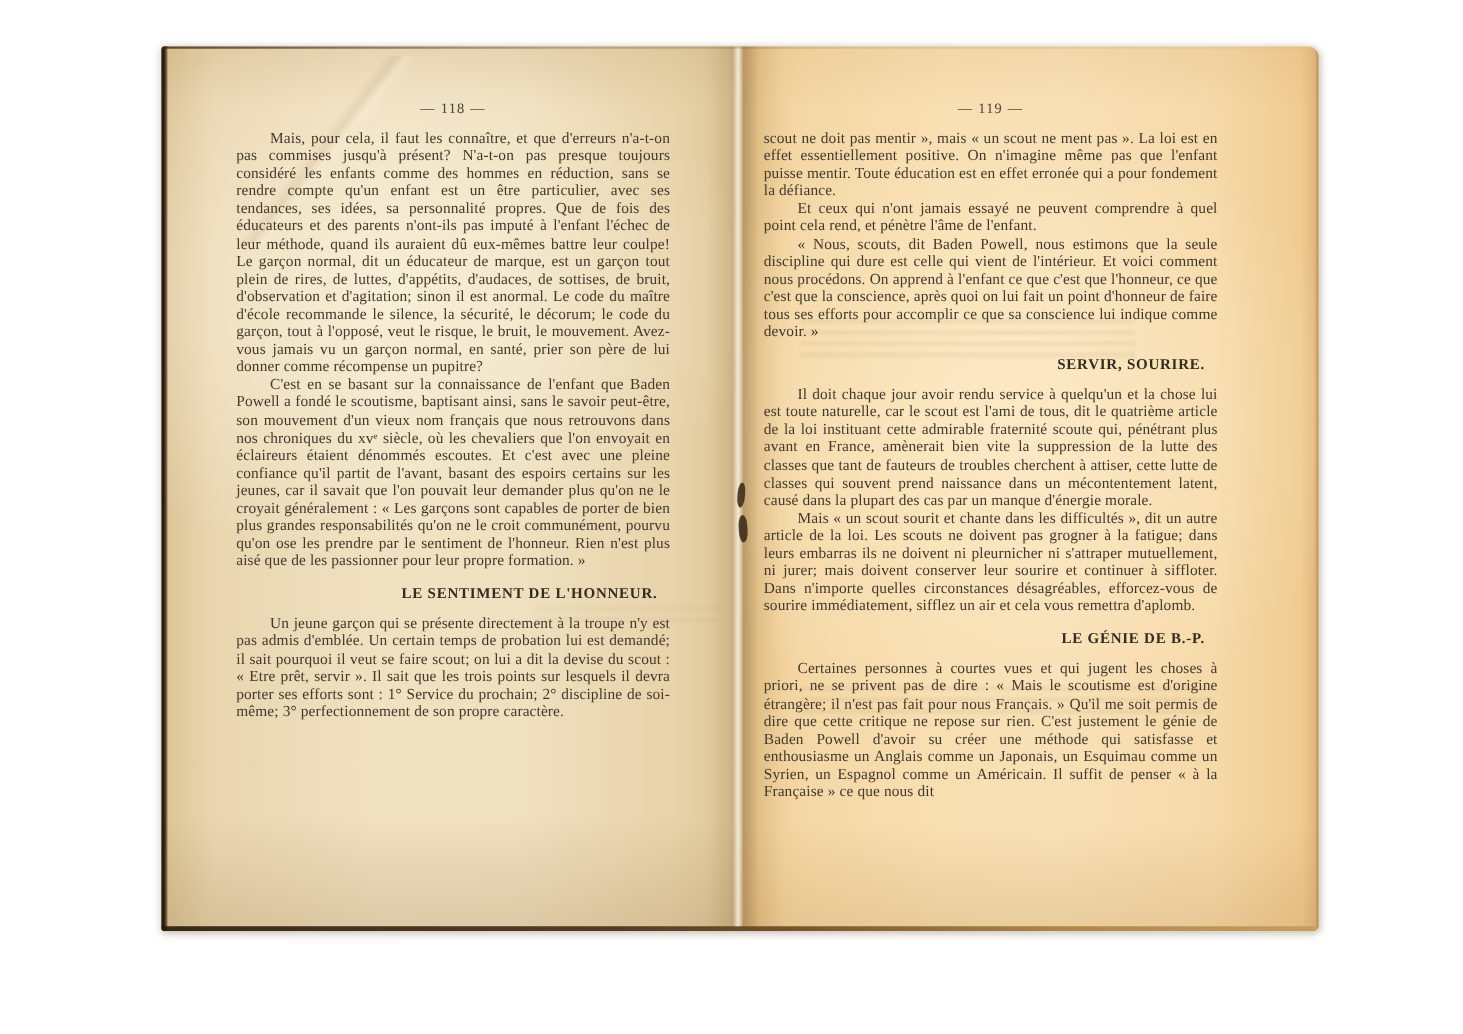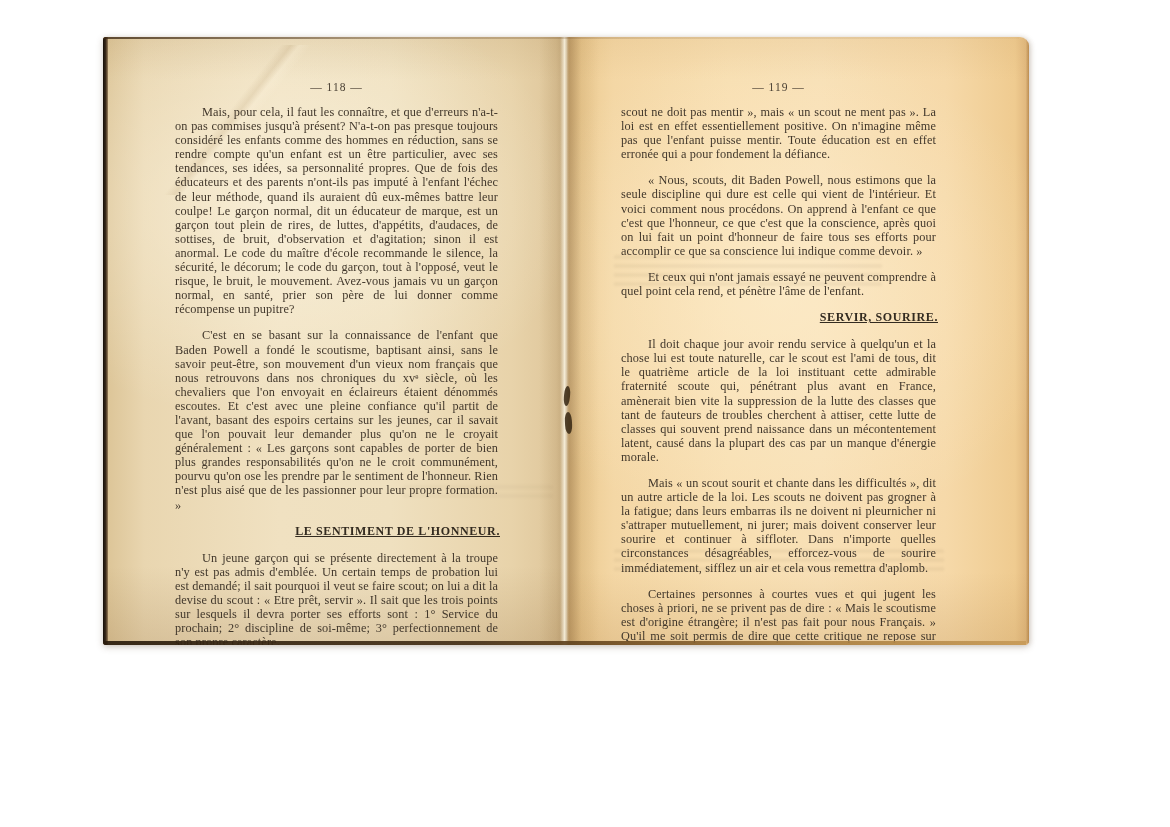--- a/index.html
+++ b/index.html
@@ -7,22 +7,22 @@
     width: 1170px; height: 827px;
     background: #ffffff;
     overflow: hidden;
     position: relative;
     font-family: "Liberation Serif", "DejaVu Serif", serif;
   }
 
   
   .book {
     position: absolute;
-    left: 103px; top: 37px;
-    width: 926px; height: 608px;
+    left: 129px; top: 37px;
+    width: 926px; height: 708px;
     border-radius: 3px 9px 4px 3px;
     overflow: hidden;
     box-shadow: 0 2px 7px rgba(90, 70, 45, 0.28), 2px 0 4px rgba(120, 90, 55, 0.12);
   }
 
   .page { position: absolute; top: 0; bottom: 0; }
 
   .page-left {
     left: 0; width: 464px;
     background:
@@ -91,51 +91,50 @@
     opacity: 0.92;
   }
   .edge-right {
     right: 0; top: 2px; bottom: 2px; width: 3px;
     background: linear-gradient(to left, rgba(165,115,55,0.60), rgba(200,160,100,0.15));
   }
 
   
   .content { position: relative; z-index: 3; color: #41372b; }
   .page-left  .content { padding: 44px 57px 0 60px; }
-  .page-right .content { padding: 44px 81px 0 42px; }
+  .page-right .content { padding: 44px 81px 0 18px; }
 
   .page-number {
     text-align: center;
     font-size: 11.5px;
     letter-spacing: 1px;
     color: #4a4034;
     margin-bottom: 10px;
   }
 
   .content p {
-    margin: 12px;
+    margin: 0;
     font-size: 12.3px;
     line-height: 14.1px;
     text-align: justify;
     text-indent: 27px;
     letter-spacing: 0.1px;
     hyphens: auto;
   }
   .content p.no-indent { text-indent: 0; }
   .content p.section-gap { margin-top: 16px; }
 
   .section-heading {
     margin: 12px 0 9px;
     font-size: 12px;
     font-weight: bold;
     letter-spacing: 0.6px;
     color: #332b20;
     text-align: right;
     padding-right: 10px;
-    text-decoration: underline;
   }
 </style>
 </head>
 <body>
 
 <div class="book">
 
   <div class="page page-left">
     <div class="crease crease-left"></div>
     <div class="ghost ghost-3"></div>
@@ -146,25 +145,26 @@
       <h2 class="section-heading">LE SENTIMENT DE L'HONNEUR.</h2>
       <p>Un jeune garçon qui se présente directement à la troupe n'y est pas admis d'emblée. Un certain temps de probation lui est demandé; il sait pourquoi il veut se faire scout; on lui a dit la devise du scout : « Etre prêt, servir ». Il sait que les trois points sur lesquels il devra porter ses efforts sont : 1° Service du prochain; 2° discipline de soi-même; 3° perfectionnement de son propre caractère.</p>
     </div>
   </div>
 
   <div class="page page-right">
 
     <div class="content">
       <div class="page-number">— 119 —</div>
       <p class="no-indent">scout ne doit pas mentir », mais « un scout ne ment pas ». La loi est en effet essentiellement positive. On n'imagine même pas que l'enfant puisse mentir. Toute éducation est en effet erronée qui a pour fondement la défiance.</p>
+      <p>Et ceux qui n'ont jamais essayé ne peuvent comprendre à quel point cela rend, et pénètre l'âme de l'enfant.</p>
       <p>« Nous, scouts, dit Baden Powell, nous estimons que la seule discipline qui dure est celle qui vient de l'intérieur. Et voici comment nous procédons. On apprend à l'enfant ce que c'est que l'honneur, ce que c'est que la conscience, après quoi on lui fait un point d'honneur de faire tous ses efforts pour accomplir ce que sa conscience lui indique comme devoir. »</p>
-      <p>Et ceux qui n'ont jamais essayé ne peuvent comprendre à quel point cela rend, et pénètre l'âme de l'enfant.</p>
       <h2 class="section-heading">SERVIR, SOURIRE.</h2>
       <p>Il doit chaque jour avoir rendu service à quelqu'un et la chose lui est toute naturelle, car le scout est l'ami de tous, dit le quatrième article de la loi instituant cette admirable fraternité scoute qui, pénétrant plus avant en France, amènerait bien vite la suppression de la lutte des classes que tant de fauteurs de troubles cherchent à attiser, cette lutte de classes qui souvent prend naissance dans un mécontentement latent, causé dans la plupart des cas par un manque d'énergie morale.</p>
       <p>Mais « un scout sourit et chante dans les difficultés », dit un autre article de la loi. Les scouts ne doivent pas grogner à la fatigue; dans leurs embarras ils ne doivent ni pleurnicher ni s'attraper mutuellement, ni jurer; mais doivent conserver leur sourire et continuer à siffloter. Dans n'importe quelles circonstances désagréables, efforcez-vous de sourire immédiatement, sifflez un air et cela vous remettra d'aplomb.</p>
+      <h2 class="section-heading">LE GÉNIE DE B.-P.</h2>
       <p>Certaines personnes à courtes vues et qui jugent les choses à priori, ne se privent pas de dire : « Mais le scoutisme est d'origine étrangère; il n'est pas fait pour nous Français. » Qu'il me soit permis de dire que cette critique ne repose sur rien. C'est justement le génie de Baden Powell d'avoir su créer une méthode qui satisfasse et enthousiasme un Anglais comme un Japonais, un Esquimau comme un Syrien, un Espagnol comme un Américain. Il suffit de penser « à la Française » ce que nous dit</p>
     </div>
   </div>
 
   <div class="ghost ghost-1"></div>
   <div class="ghost ghost-2"></div>
 
   <div class="spine-highlight"></div>
   <div class="binding-mark mark-1"></div>
   <div class="binding-mark mark-2"></div>

